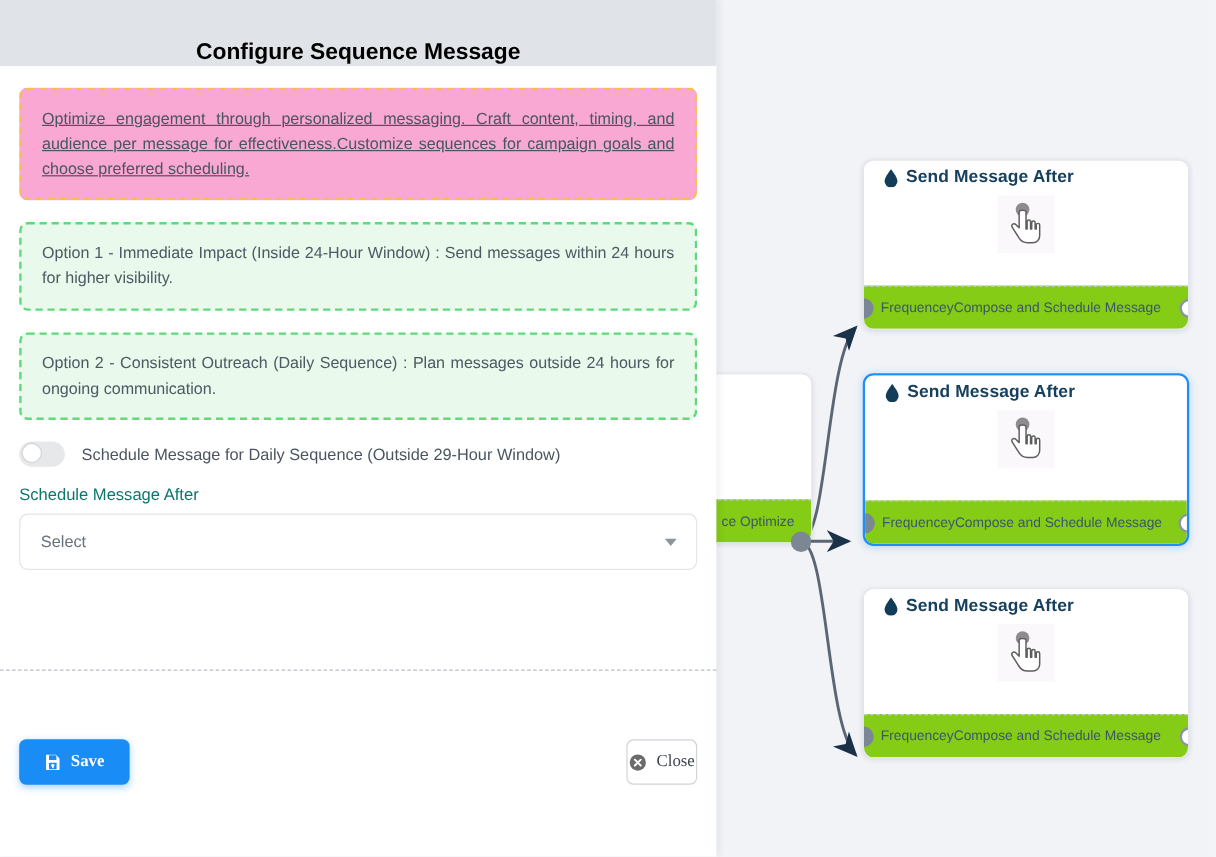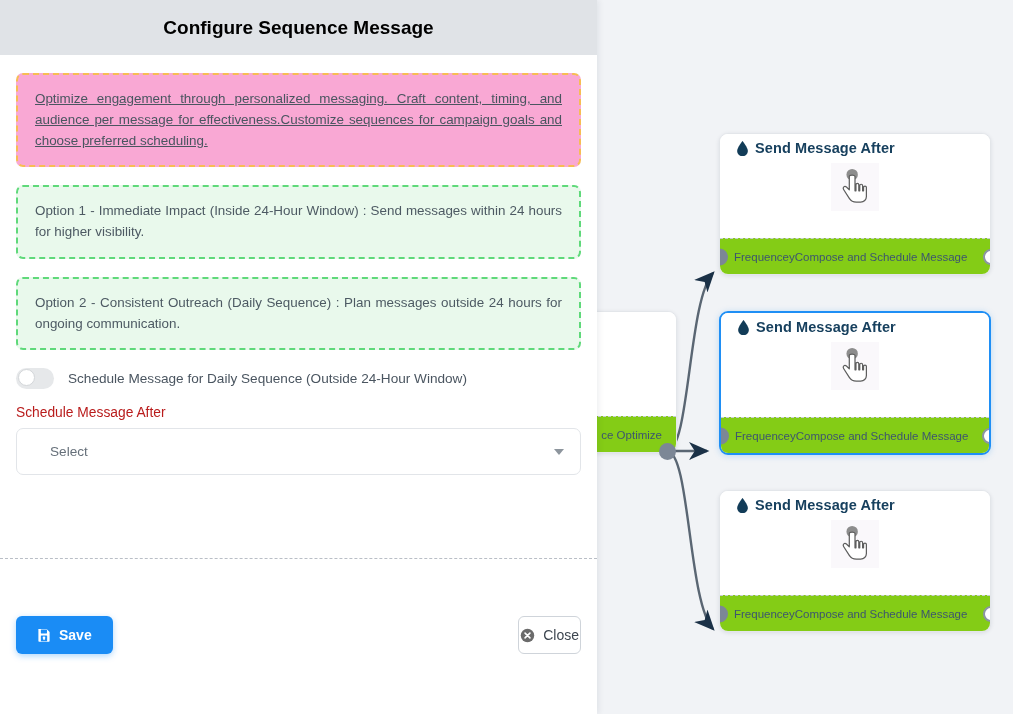--- a/index.html
+++ b/index.html
@@ -154,21 +154,21 @@
     background: #ffffff;
     display: flex;
     flex-direction: column;
     box-shadow: 2px 0 6px rgba(16,30,54,0.07);
   }
 
   .panel-header {
     height: 55px;
     background: #e0e3e7;
     display: flex;
-    align-items: center;
+    align-items: flex-end;
     justify-content: center;
     flex: 0 0 auto;
   }
   .panel-title {
     font-size: 19px;
     font-weight: bold;
     color: #000000;
   }
 
   .panel-scroll {
@@ -219,39 +219,38 @@
     border-radius: 50%;
     background: #ffffff;
   }
   .switch.on .knob { right: 2px; }
   .switch.off .knob { left: 2px; border: 1px solid #d3d6d9; top: 1px; }
 
   .toggle-label { font-size: 13.6px; color: #4a5560; }
 
   .field-label {
     font-size: 13.8px;
-    color: #b91c1c;
+    color: #0f766e;
     margin: 14px 0 8px 0;
   }
 
   .select-box {
     position: relative;
     height: 47px;
     border: 1px solid #e2e5e9;
     border-radius: 7px;
     background: #ffffff;
     display: flex;
     align-items: center;
     padding: 0 34px 0 17px;
     cursor: pointer;
   }
   .select-value {
     font-size: 13.6px;
     color: #66707a;
-    margin-left: 16px;
   }
   .select-caret {
     position: absolute;
     right: 16px;
     top: 50%;
     transform: translateY(-50%);
     width: 0; height: 0;
     border-left: 5.5px solid transparent;
     border-right: 5.5px solid transparent;
     border-top: 6.5px solid #8d959d;
@@ -266,21 +265,21 @@
     height: 156px;
   }
 
   .btn {
     display: inline-flex;
     align-items: center;
     gap: 8px;
     font-size: 14px;
     border-radius: 6px;
     cursor: pointer;
-    font-family: Liberation Sans, sans-serif;
+    font-family: Liberation Serif, serif;
     text-align: center;
   }
   .btn-save {
     background: #1a8cf5;
     color: #ffffff;
     font-weight: bold;
     border: none;
     padding: 11px 21px;
     box-shadow: 0 2px 6px rgba(26,140,245,0.35);
   }
@@ -407,21 +406,21 @@
 
       <div class="callout amber">Optimize engagement through personalized messaging. Craft content, timing, and audience per message for effectiveness.Customize sequences for campaign goals and choose preferred scheduling.</div>
       <div class="callout green">Option 1 - Immediate Impact (Inside 24-Hour Window) : Send messages within 24 hours for higher visibility.</div>
       <div class="callout green">Option 2 - Consistent Outreach (Daily Sequence) : Plan messages outside 24 hours for ongoing communication.</div>
 
 
       <div class="toggle-row">
         <span class="switch off">
           <span class="knob"></span>
         </span>
-        <span class="toggle-label">Schedule Message for Daily Sequence (Outside 24-Hour Window)</span>
+        <span class="toggle-label">Schedule Message for Daily Sequence (Outside 29-Hour Window)</span>
       </div>
 
       <div class="field-label">Schedule Message After</div>
 
       <div class="select-box">
         <span class="select-value">Select</span>
         <span class="select-caret"></span>
       </div>
 
     </div>

